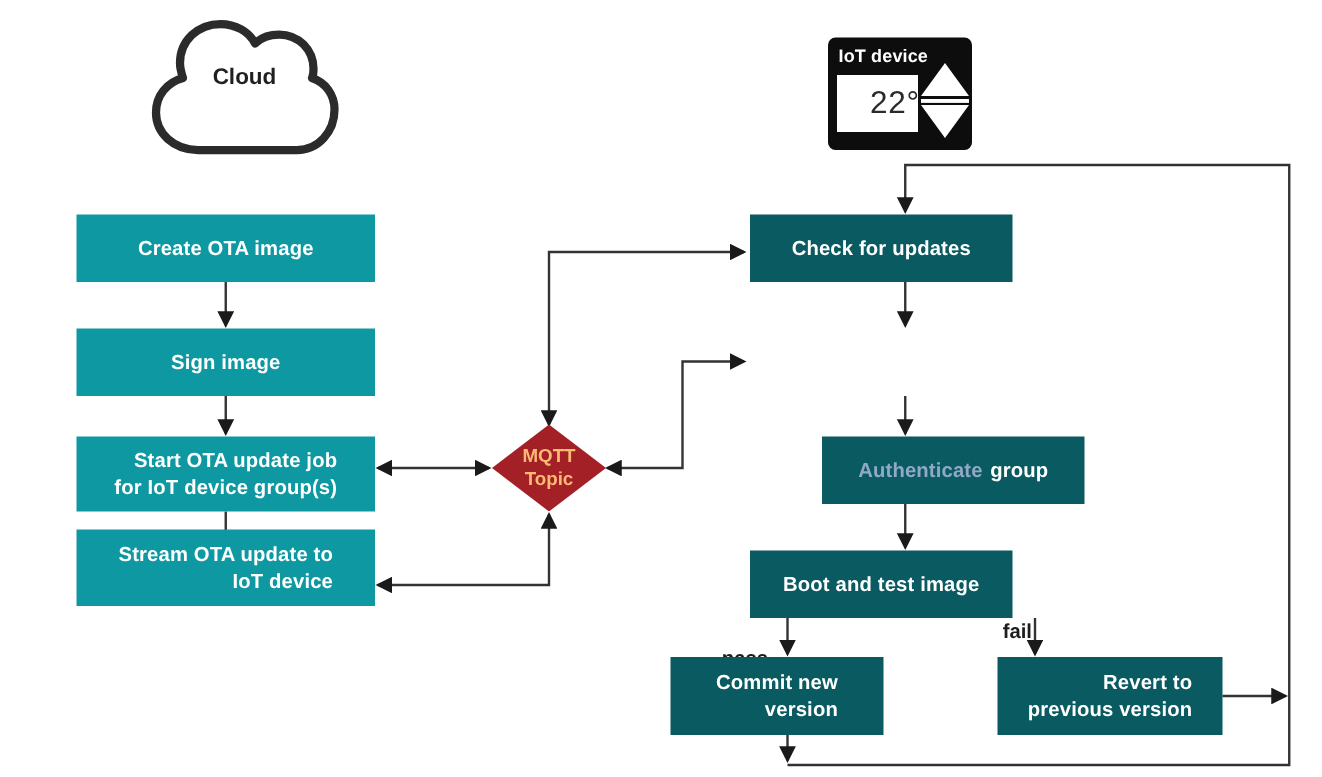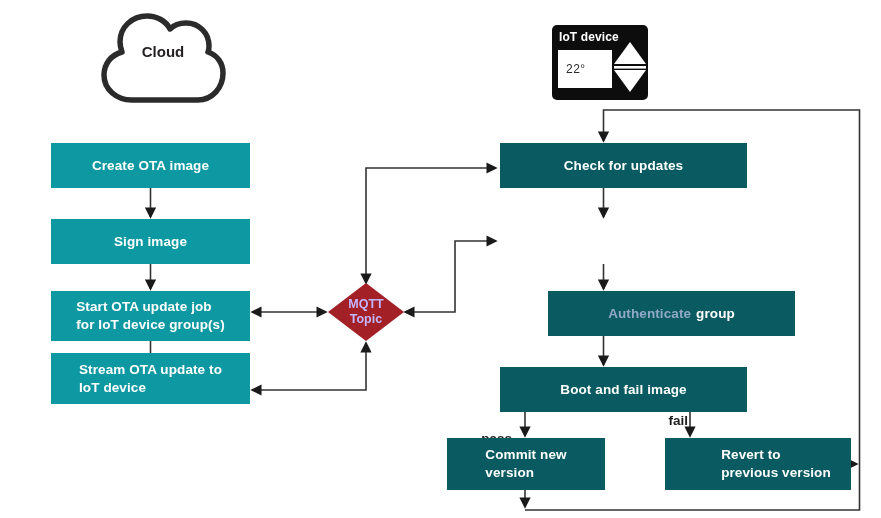--- a/index.html
+++ b/index.html
@@ -2,35 +2,35 @@
 <html style="--left-box: #0e99a2; --right-box: #0a5a61; --diamond: #a32026; --accent-text: #91a8c7; --line: #333333; --device-bg: #0d0d0d;"><head>
 <meta charset="utf-8">
 <style>
   html,body{margin:0;padding:0;background:#fff;font-family:"Liberation Sans",sans-serif;}
   #stage{position:relative;width:881px;height:518px;background:#fff;overflow:hidden;}
 
   #arrows{position:absolute;left:0;top:0;z-index:1;}
 
   .box{
     position:absolute;z-index:2;display:flex;align-items:center;justify-content:center;
-    text-align:left;color:#fff;font-weight:bold;font-size:13.5px;line-height:1.3;
+    text-align:right;color:#fff;font-weight:bold;font-size:13.5px;line-height:1.3;
     white-space:pre-line;letter-spacing:.1px;
   }
   .box.left-col{background:var(--left-box,#0e99a2);left:51px;width:199px;}
-  .box.right-col{background:var(--right-box,#0a5a61);left:500px;width:247px;}
+  .box.right-col{background:var(--right-box,#0a5a61);left:500px;width:175px;}
   .box.bottom-row{background:var(--right-box,#0a5a61);}
 
   .accent{color:var(--accent-text,#91a8c7);margin-right:5px;}
 
   #diamond{
     position:absolute;left:328px;top:283px;width:76px;height:58px;z-index:2;
     background:var(--diamond,#a32026);
     clip-path:polygon(50% 0,100% 50%,50% 100%,0 50%);
     display:flex;align-items:center;justify-content:center;text-align:center;
-    color:#c4b5fd;font-weight:bold;font-size:12.5px;line-height:1.2;white-space:pre-line;
+    color:#fdba74;font-weight:bold;font-size:12.5px;line-height:1.2;white-space:pre-line;
   }
 
   .edge-label{
     position:absolute;z-index:2;color:#1d1d1d;font-weight:bold;font-size:13.5px;text-align:right;
   }
 
   #cloud-wrap{position:absolute;left:98px;top:12px;width:130px;height:96px;z-index:2;}
   #cloud-label{
     position:absolute;left:98px;top:43px;width:130px;z-index:3;text-align:center;
     color:#231f20;font-weight:bold;font-size:15px;
@@ -38,21 +38,21 @@
 
   #iot-device{
     position:absolute;left:552px;top:25px;width:96px;height:75px;z-index:2;
     background:var(--device-bg,#0d0d0d);border-radius:5px;
   }
   #iot-device .dev-label{
     position:absolute;left:7px;top:5px;color:#fff;font-weight:bold;font-size:12px;letter-spacing:.1px;
   }
   #iot-device .screen{
     position:absolute;left:6px;top:25px;width:54px;height:38px;background:#fff;
-    display:flex;align-items:center;color:#2b2b2b;font-size:12px;padding-left:8px;box-sizing:border-box;
+    display:flex;align-items:center;color:#2b2b2b;font-size:21px;padding-left:22px;box-sizing:border-box;
     letter-spacing:.5px;
   }
   #iot-device .updown{position:absolute;left:62px;top:16px;}
 </style>
 </head>
 <body>
 
 <div id="stage">
 
   <svg id="arrows" width="881" height="518" viewBox="0 0 881 518">
@@ -122,28 +122,28 @@
   </div>
 
   <div class="box right-col" style="top:143px;height:45px;">
     <span>Check for updates</span>
   </div>
   <div class="box right-col" style="top:291px;height:45px;margin-left:48px;">
     <span class="accent">Authenticate</span>
     <span>group</span>
   </div>
   <div class="box right-col" style="top:367px;height:45px;">
-    <span>Boot and fail image</span>
+    <span>Boot and test image</span>
   </div>
 
   <div class="edge-label" style="left:462px;top:415px;width:50px;margin-top:16px;">pass</div>
   <div class="edge-label" style="left:645px;top:413px;width:43px;">fail</div>
 
-  <div class="box bottom-row" style="left:447px;top:438px;width:158px;height:52px;">
+  <div class="box bottom-row" style="left:447px;top:438px;width:142px;height:52px;">
     <span>Commit new
 version</span>
   </div>
-  <div class="box bottom-row" style="left:665px;top:438px;width:150px;height:52px;padding-left:36px;">
+  <div class="box bottom-row" style="left:665px;top:438px;width:150px;height:52px;">
     <span>Revert to
 previous version</span>
   </div>
 
 </div>
 
 </body></html>

